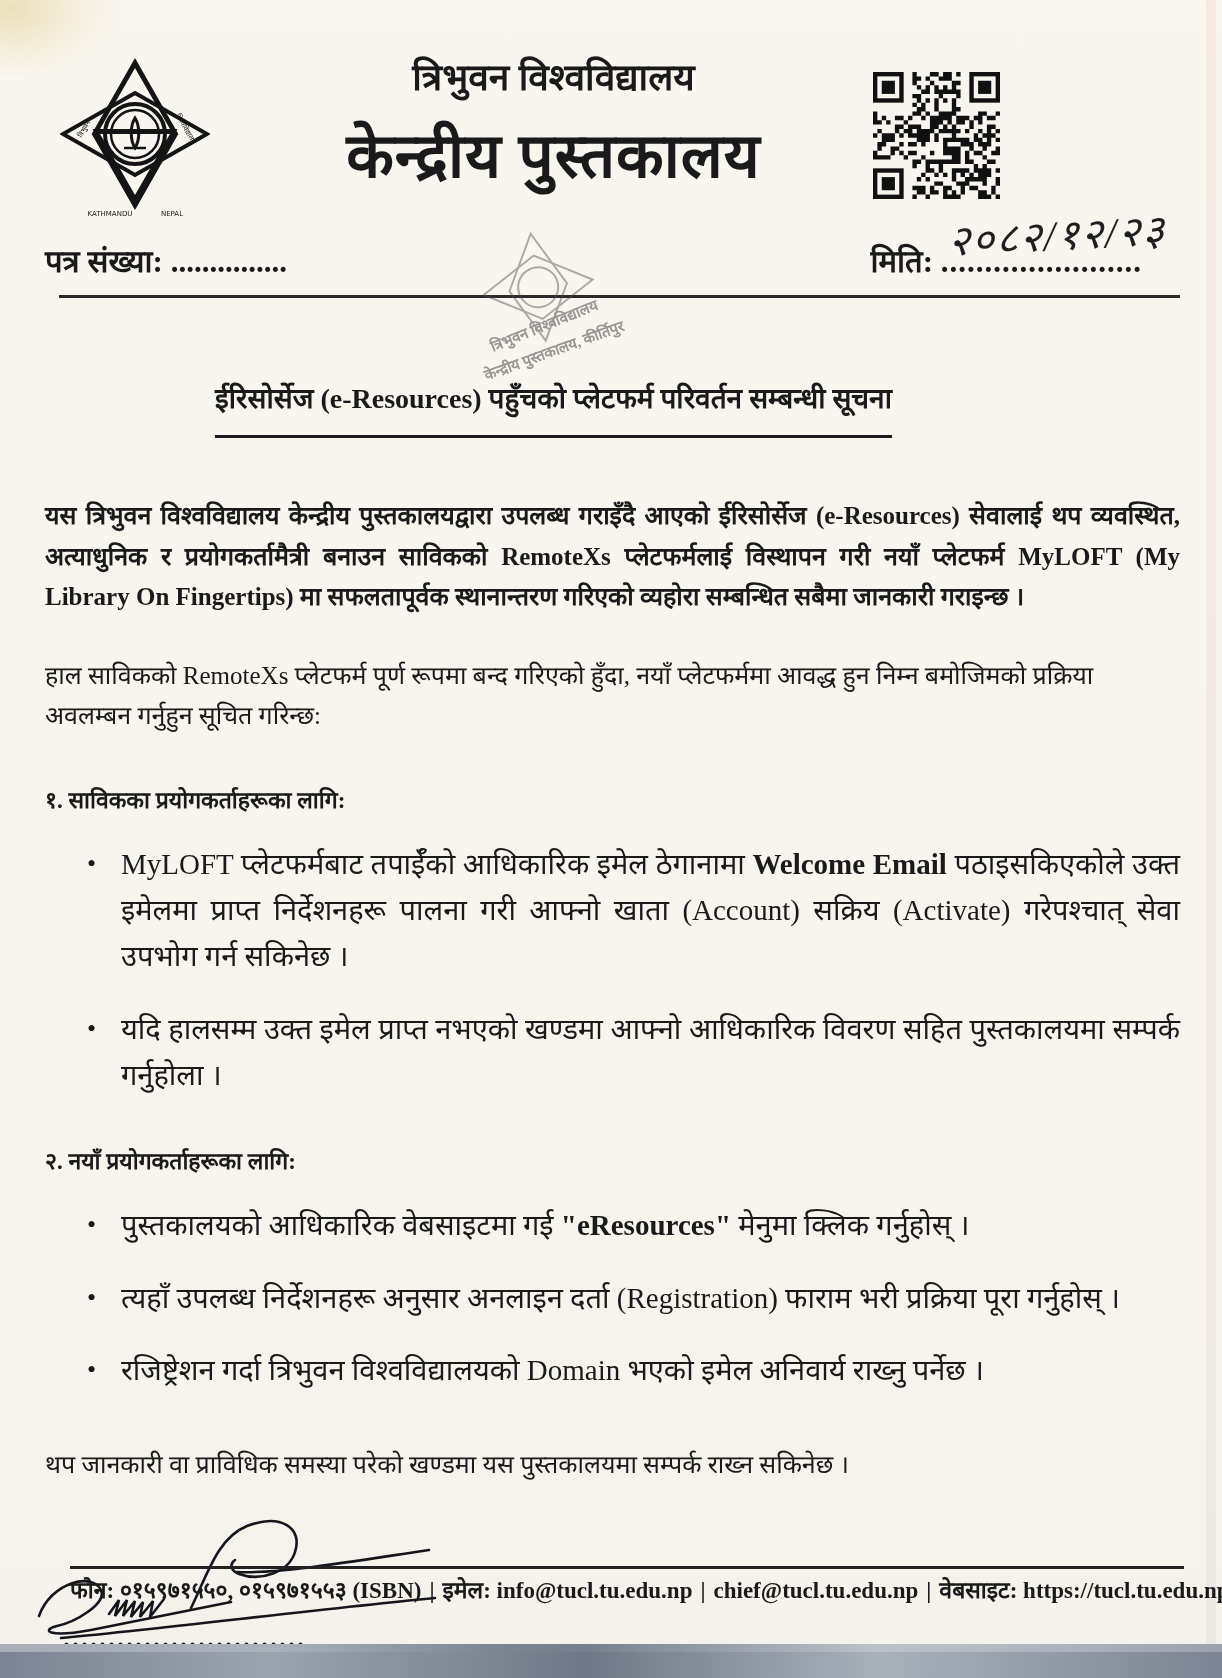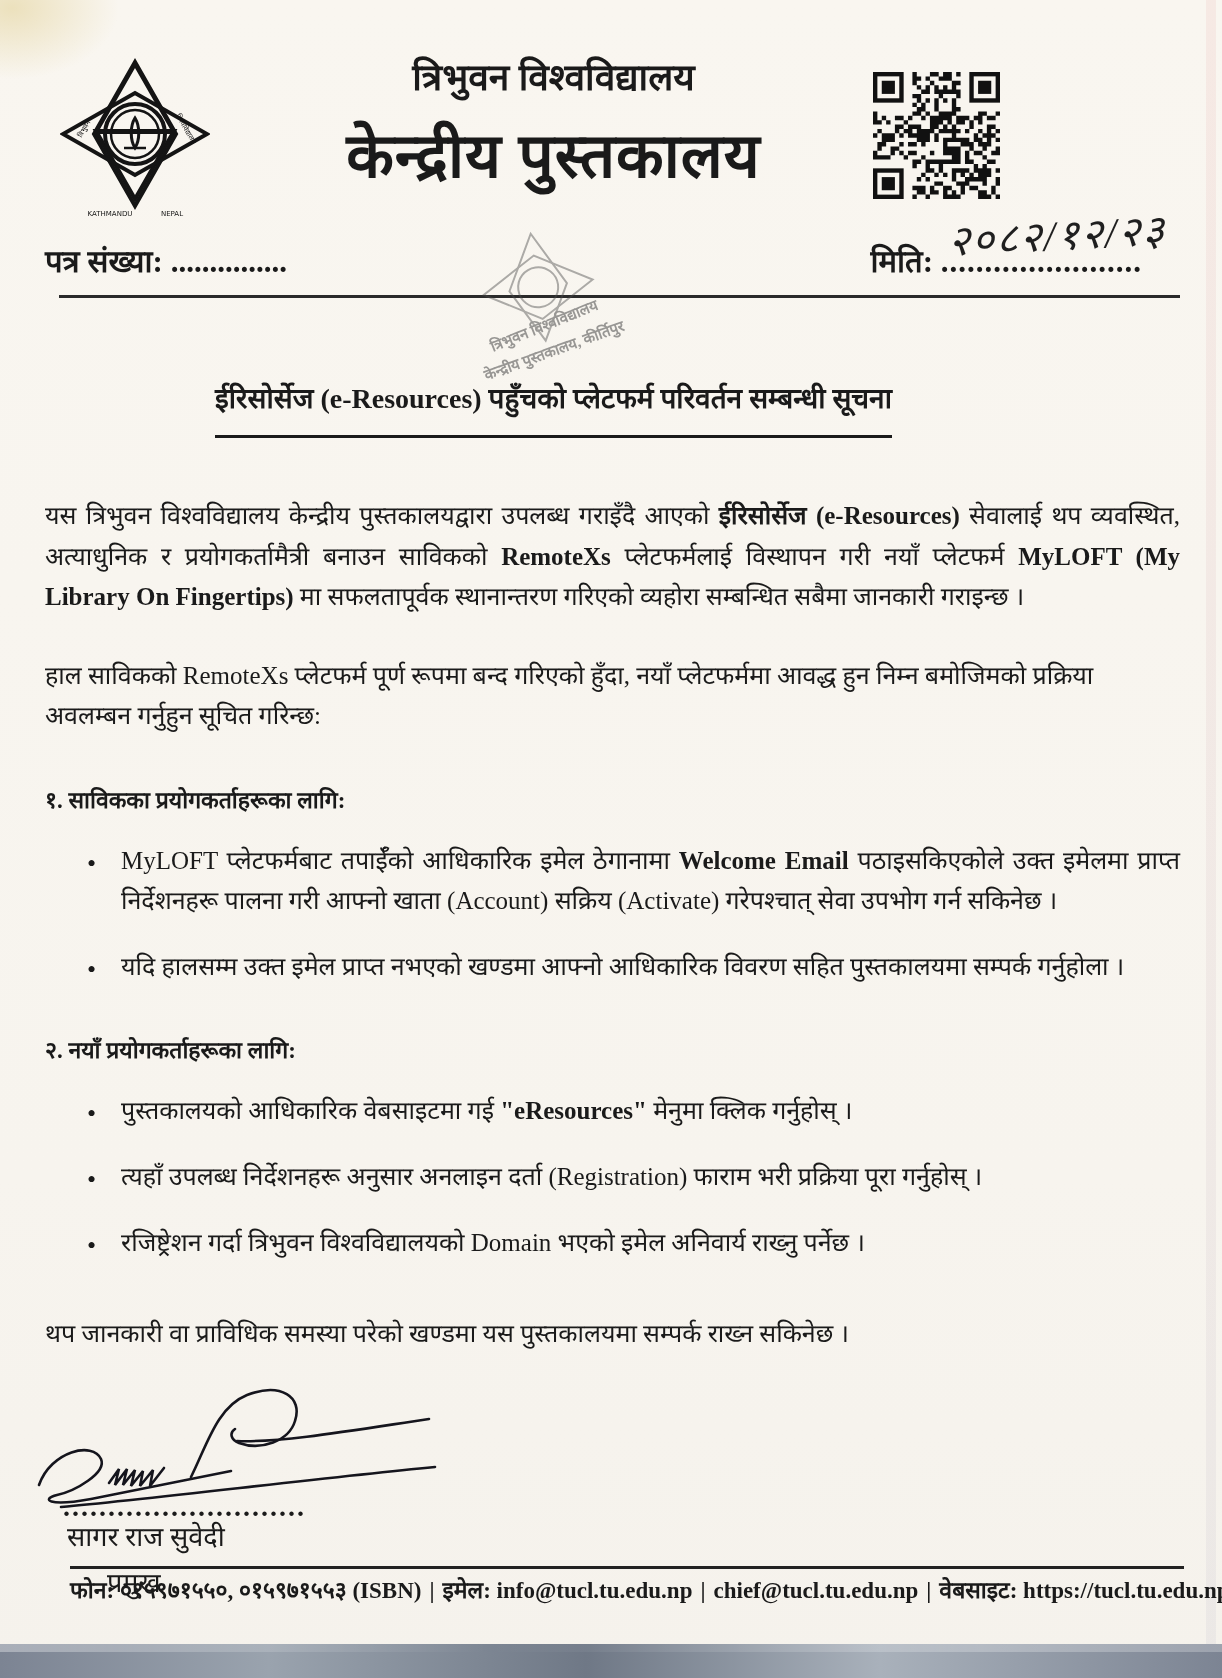--- a/index.html
+++ b/index.html
@@ -44,25 +44,25 @@
   .date-dots{font-weight:700;letter-spacing:1px;}
   .date-hand{position:absolute;left:78px;top:-34px;font-size:42px;font-weight:400;
     font-style:italic;transform:rotate(-3deg);color:#1f1f1f;letter-spacing:2px;white-space:nowrap;}
   .rule{border:none;border-top:3px solid #2a2a2a;margin:14px 0 0 14px;}
 
   
   .notice-title-wrap{margin-top:80px;}
   .notice-title{display:inline-block;font-size:28px;font-weight:700;
     border-bottom:3px solid #1a1a1a;padding-bottom:19px;}
   .para{font-size:25px;line-height:1.62;text-align:justify;margin:0;}
-  .p1{margin-top:58px;}
+  .p1{margin-top:58px;font-weight:bold;}
   .p2{margin-top:38px;text-align:left;}
   .sec-head{font-size:23px;font-weight:700;margin:46px 0 0 0;}
   ul.blist{list-style:none;margin:26px 0 0 0;padding:0 0 0 42px;}
-  ul.blist li{position:relative;padding-left:34px;font-size:25px;line-height:1.6;margin-bottom:26px;text-align:justify;}
+  ul.blist li{position:relative;padding-left:34px;font-size:29px;line-height:1.6;margin-bottom:26px;text-align:justify;}
   ul.blist li:before{content:"\2022";position:absolute;left:0;top:2px;font-size:26px;}
   .closing{margin-top:52px;font-size:25px;}
 
   
   .sig-block{position:relative;margin-top:46px;height:220px;}
   .sig-svg{position:absolute;left:-14px;top:-28px;}
   .sig-dots{position:absolute;left:18px;top:96px;font-size:28px;font-weight:700;letter-spacing:2px;}
   .sig-name{position:absolute;left:22px;top:122px;font-size:27px;}
   .sig-title{position:absolute;left:62px;top:168px;font-size:27px;}
 

